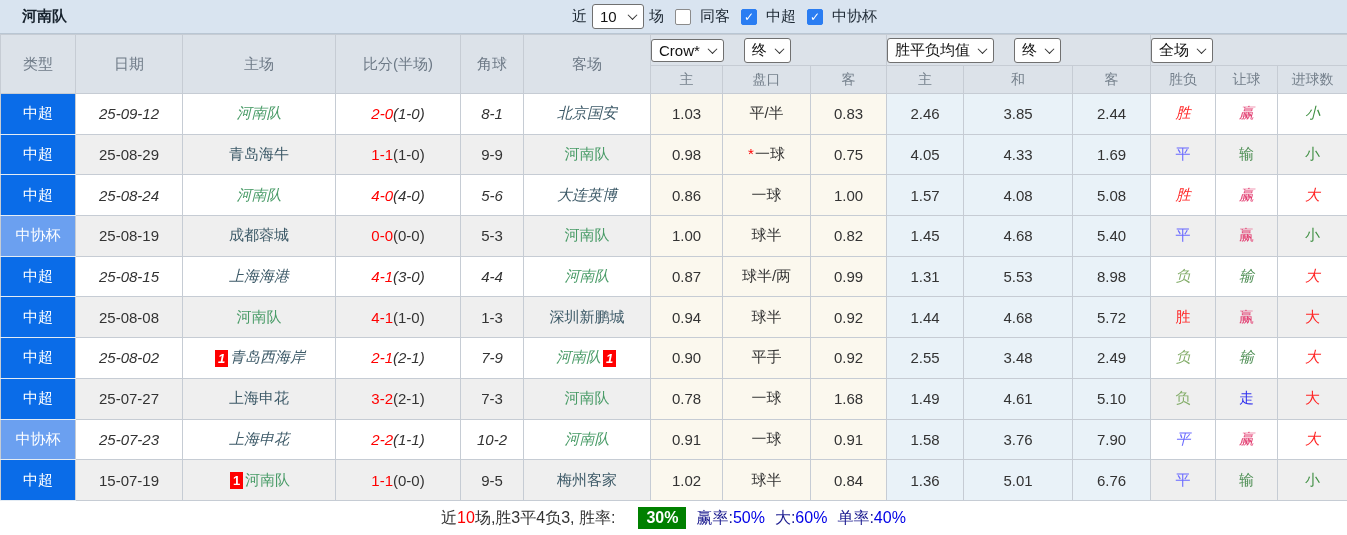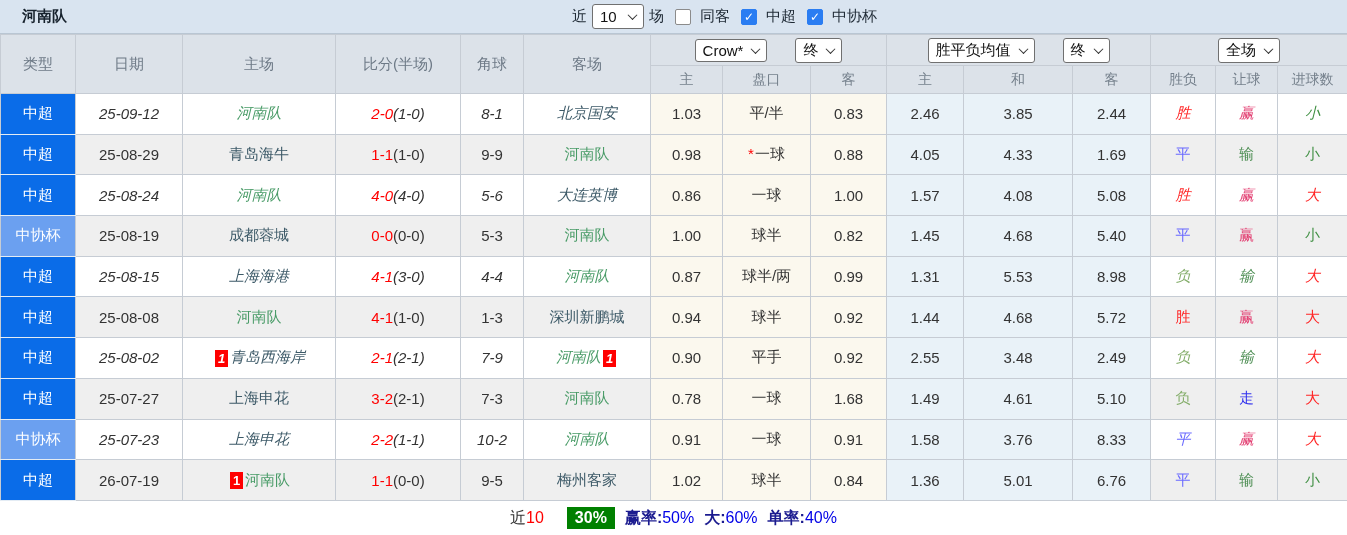--- a/index.html
+++ b/index.html
@@ -23,21 +23,21 @@
   .cb.checked { background:#2a7df2; border-color:#2a7df2; }
   .cb.checked::after { content:"✓"; color:#fff; font-size:12px; font-weight:bold; line-height:1; }
   .cb-label { margin-left:4px; }
 
   
   table { border-collapse:collapse; table-layout:fixed; width:1347px; }
   th, td { border:1px solid #c6ccd4; text-align:center; overflow:hidden; white-space:nowrap; }
   thead th { background:#dce2e9; color:#6e7a87; font-weight:normal; font-size:15px; }
   tr.hdr-a th { height:31px; }
   tr.hdr-b th { height:28px; font-size:14px; color:#75808c; }
-  .hgroup { display:flex; align-items:center; justify-content:center; gap:28px; }
+  .hgroup { display:flex; align-items:center; justify-content:flex-start; gap:20px; }
   tbody td { height:40.7px; font-size:15px; color:#333; background:#fff; }
   tr.even td.zeb { background:#efefef;margin-left:22px; }
   tr.odd  td.zeb { background:#ffffff;font-style:italic; }
   td.cream { background:#fbf8ee !important; }
   td.blueb { background:#e9f2f8 !important; }
   td.c-type { color:#fff; font-size:15px; border-bottom:1px solid #e4ecf4; border-top:none; }
   td.lg-super { background:var(--league-super) !important; }
   td.lg-cup   { background:var(--league-cup) !important; }
   .team.hl  { color:var(--hl-green); }
   .team.opp { color:#3d5a68; }
@@ -52,21 +52,21 @@
   .ch-blue2  { color:#3232ee; }
   .ch-green  { color:#84ad6a; }
   .ch-green2 { color:#4f8f55; }
   .ch-green3 { color:#3f8f42; }
 
   
   .footer { height:35px; display:flex; align-items:center; justify-content:center;
             font-size:16px; background:#fff; }
   .f-dark { color:#333; }
   .f-red  { color:#ff0000; }
-  .f-navy { color:#1b1b8f; margin-left:10px;font-weight:bold; }
+  .f-navy { color:#1b1b8f; margin-left:10px; }
   .f-blue { color:#0000e6; }
   .rate-chip { background:var(--rate-green); color:#fff; font-weight:bold;
                padding:2px 8px; margin-left:23px; }
 </style>
 </head>
 <body>
 
 <div class="page">
 
   <div class="topbar">
@@ -182,21 +182,21 @@
       <td class="c-type lg-super">中超</td>
       <td class="zeb">25-08-29</td>
       <td class="zeb home-cell"><span class="team opp">青岛海牛</span></td>
       <td class="zeb score-cell">
         <span class="ft">1-1</span><span class="ht">(1-0)</span>
       </td>
       <td class="zeb">9-9</td>
       <td class="zeb away-cell"><span class="team hl">河南队</span></td>
       <td class="cream">0.98</td>
       <td class="cream handicap-cell"><span class="star">*</span>一球</td>
-      <td class="cream">0.88</td>
+      <td class="cream">0.75</td>
       <td class="blueb">4.05</td>
       <td class="blueb">4.33</td>
       <td class="blueb">1.69</td>
       <td class="zeb res-cell ch-blue">平</td>
       <td class="zeb let-cell ch-green2">输</td>
       <td class="zeb goal-cell ch-green3">小</td>
     </tr>
         <tr class="odd">
       <td class="c-type lg-super">中超</td>
       <td class="zeb">25-08-24</td>
@@ -318,28 +318,28 @@
       <td class="zeb score-cell">
         <span class="ft">2-2</span><span class="ht">(1-1)</span>
       </td>
       <td class="zeb">10-2</td>
       <td class="zeb away-cell"><span class="team hl">河南队</span></td>
       <td class="cream">0.91</td>
       <td class="cream handicap-cell">一球</td>
       <td class="cream">0.91</td>
       <td class="blueb">1.58</td>
       <td class="blueb">3.76</td>
-      <td class="blueb">8.33</td>
+      <td class="blueb">7.90</td>
       <td class="zeb res-cell ch-blue">平</td>
       <td class="zeb let-cell ch-crimson">赢</td>
       <td class="zeb goal-cell ch-red">大</td>
     </tr>
         <tr class="even">
       <td class="c-type lg-super">中超</td>
-      <td class="zeb">26-07-19</td>
+      <td class="zeb">15-07-19</td>
       <td class="zeb home-cell"><span class="red1">1</span><span class="team hl">河南队</span></td>
       <td class="zeb score-cell">
         <span class="ft">1-1</span><span class="ht">(0-0)</span>
       </td>
       <td class="zeb">9-5</td>
       <td class="zeb away-cell"><span class="team opp">梅州客家</span></td>
       <td class="cream">1.02</td>
       <td class="cream handicap-cell">球半</td>
       <td class="cream">0.84</td>
       <td class="blueb">1.36</td>
@@ -348,20 +348,21 @@
       <td class="zeb res-cell ch-blue">平</td>
       <td class="zeb let-cell ch-green2">输</td>
       <td class="zeb goal-cell ch-green3">小</td>
     </tr>
       </tbody>
   </table>
 
   <div class="footer">
     <span class="f-dark">近</span>
     <span class="f-red">10</span>
+    <span class="f-dark">场,胜3平4负3, 胜率:</span>
     <span class="rate-chip">30%</span>
     <span class="f-navy">赢率:</span>
     <span class="f-blue">50%</span>
     <span class="f-navy">大:</span>
     <span class="f-blue">60%</span>
     <span class="f-navy">单率:</span>
     <span class="f-blue">40%</span>
   </div>
 </div>
 

